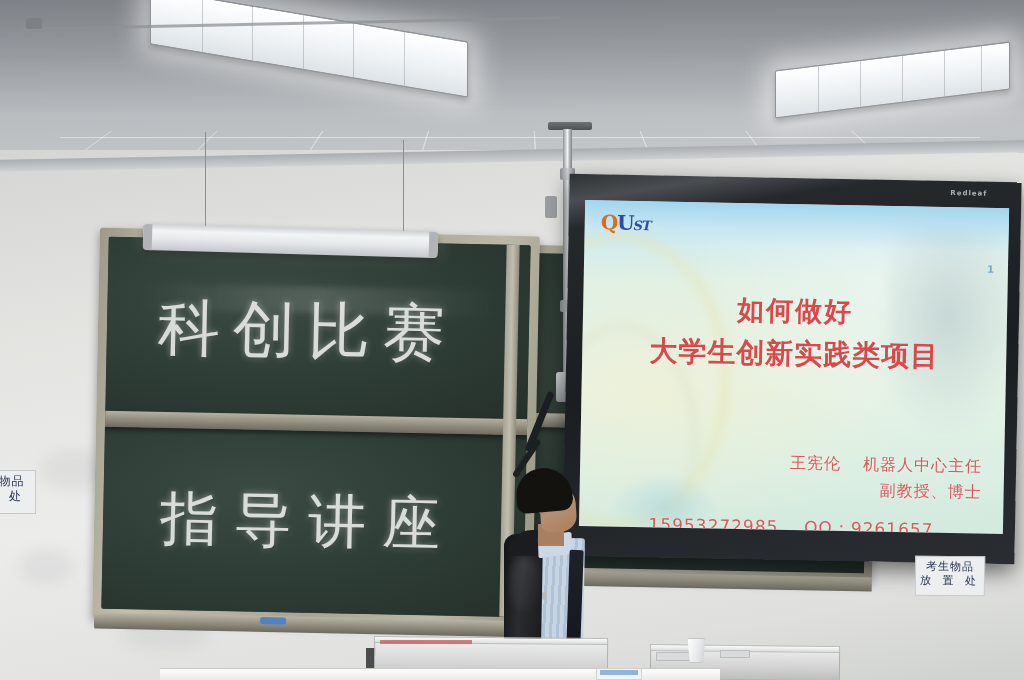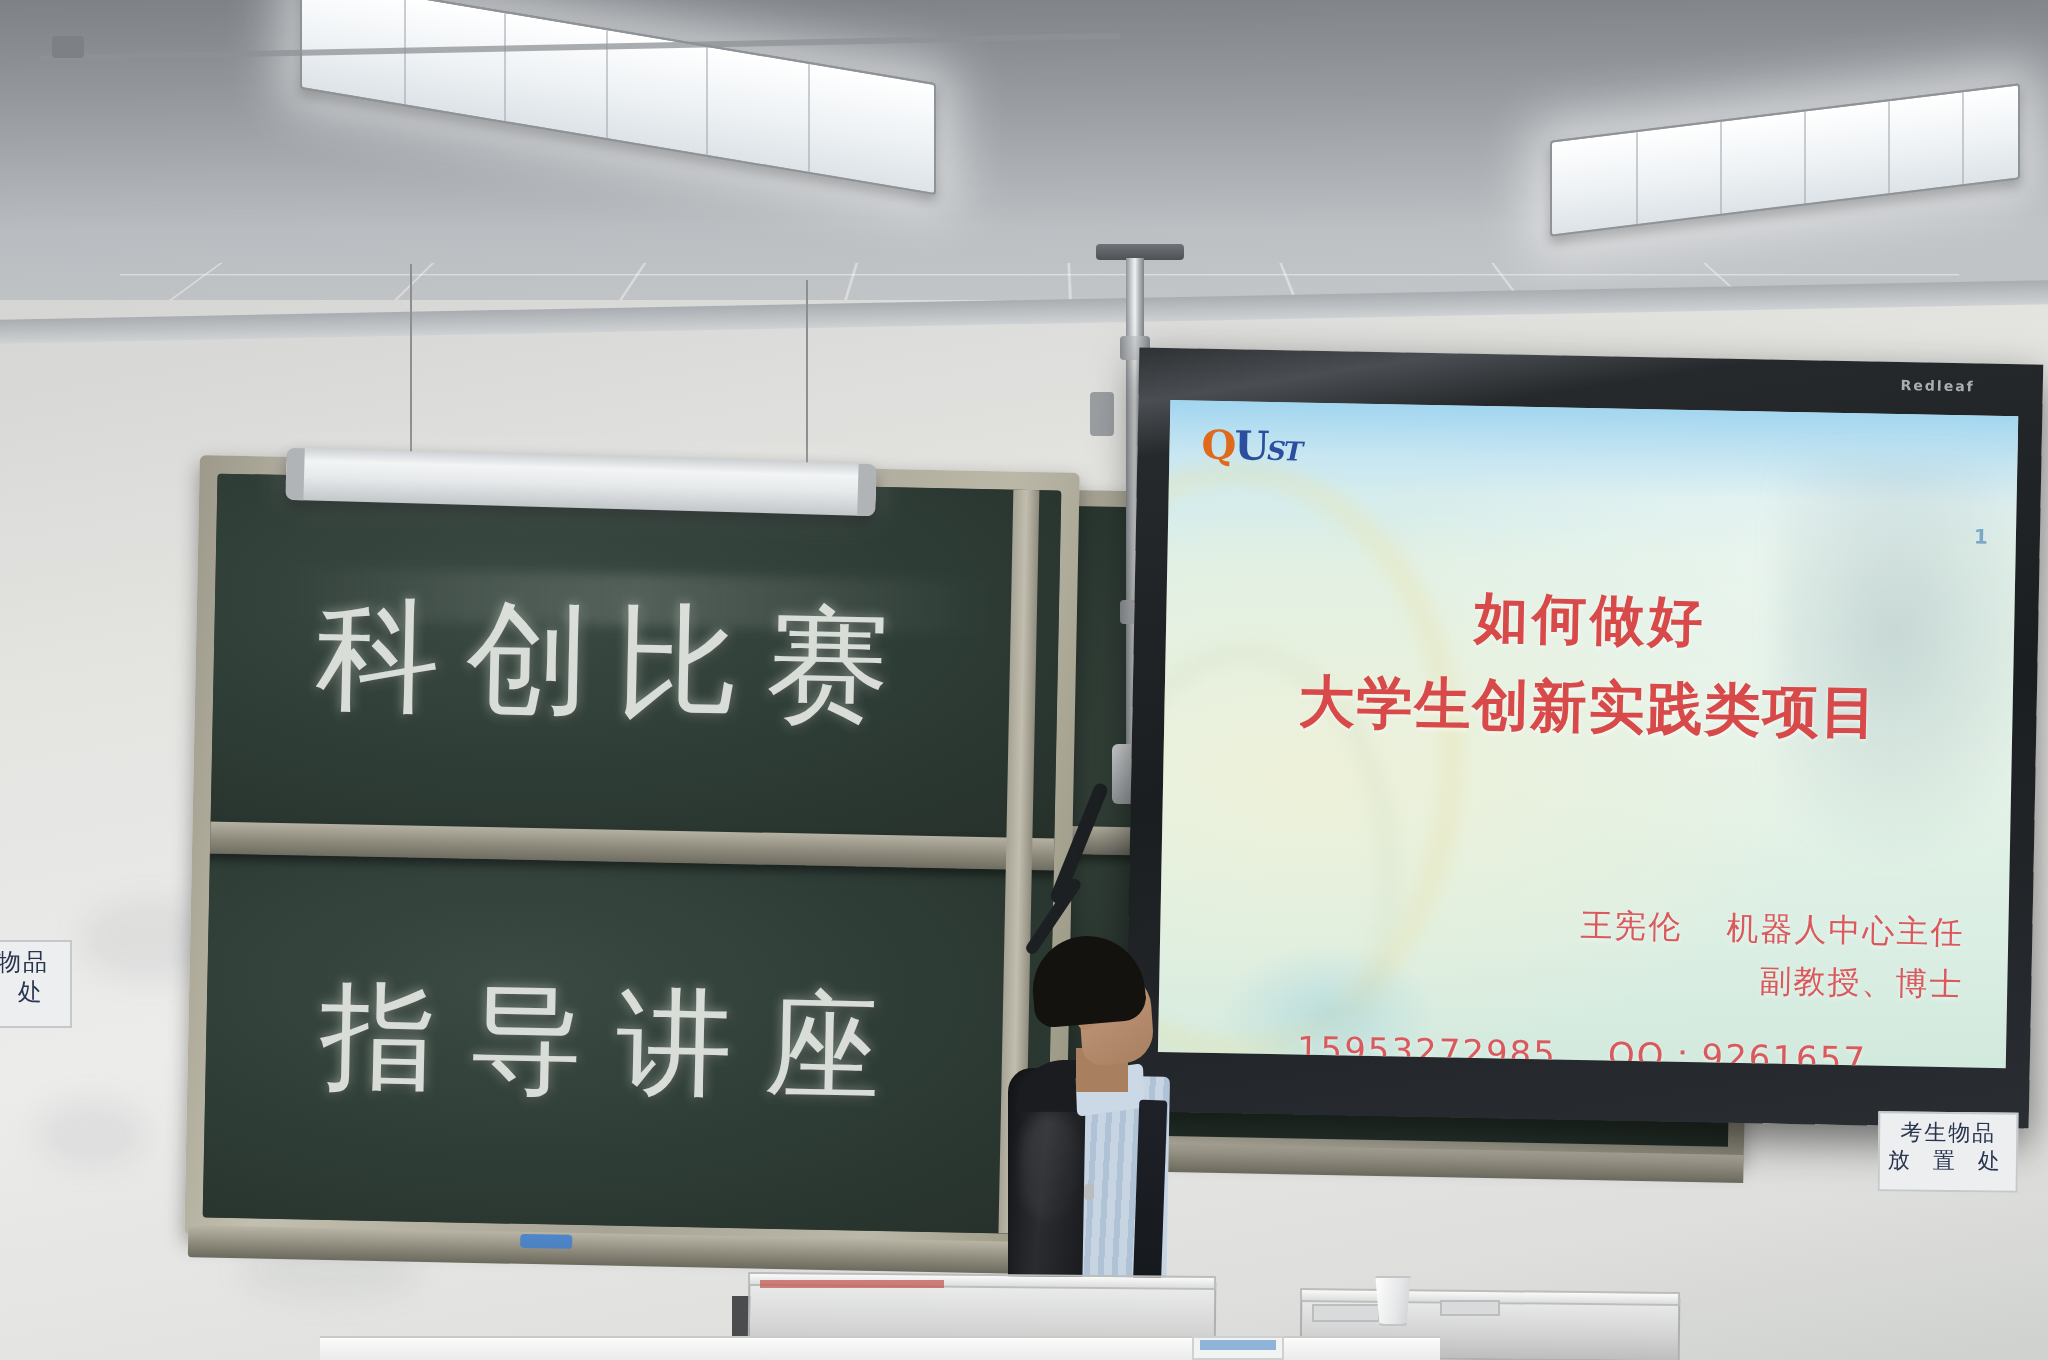--- a/index.html
+++ b/index.html
@@ -44,21 +44,21 @@
 
   .wire-duct { position:absolute; left:20px; top:22px; width:540px; height:3px;
      background:#8d9195; transform:rotate(-1.2deg); opacity:.75; }
   .wire-box { position:absolute; left:26px; top:18px; width:16px; height:11px; background:#7d8185; border-radius:2px; }
 
   
   .sign { position:absolute; background:#eceef0; border:1px solid #c6c9cb;
      color:#2a3550; text-align:center; line-height:1.25;
      font-family:"DejaVu Sans","Liberation Sans",sans-serif; letter-spacing:1px; }
   .sign.left { left:-26px; top:470px; width:62px; height:44px; padding-top:3px; font-size:12px; }
-  .sign.right { left:915px; top:556px; width:70px; height:40px; padding-top:3px; font-size:11px; transform:rotate(.6deg);margin-left:24px; }
+  .sign.right { left:915px; top:556px; width:70px; height:40px; padding-top:3px; font-size:11px; transform:rotate(.6deg); }
   .sign .l2 { letter-spacing:4px; }
 
   
   .bb-wrap { position:absolute; left:96px; top:232px; width:440px; height:390px;
      transform:rotate(1.15deg); }
   .bb-frame { position:absolute; inset:0;
      background:linear-gradient(100deg,#9d9a8b,#c3bfae 20%,#a8a495 55%,#bcb8a8 80%,#96937f);
      border-radius:3px; box-shadow:0 4px 10px rgba(0,0,0,.35); padding:9px; }
   .bb-inner { position:absolute; inset:9px; background:#2c3a35; overflow:hidden; border-radius:2px; }
   .bb-panel { position:absolute; left:0; right:0;

